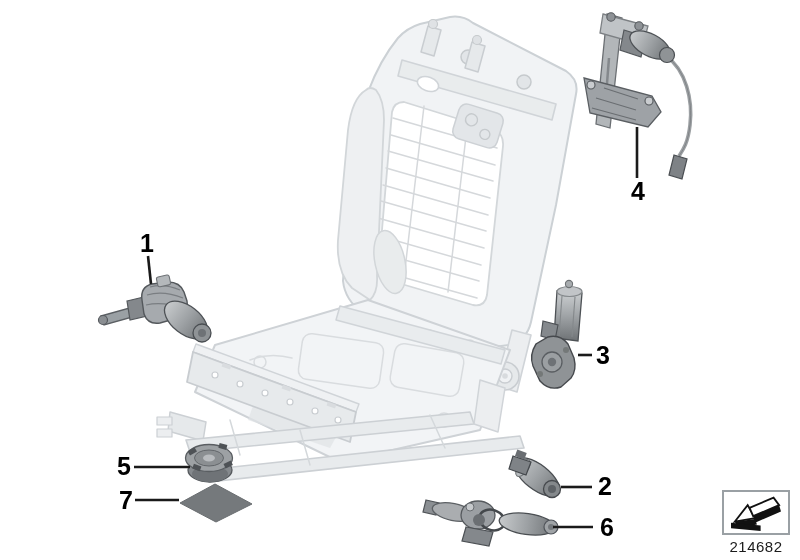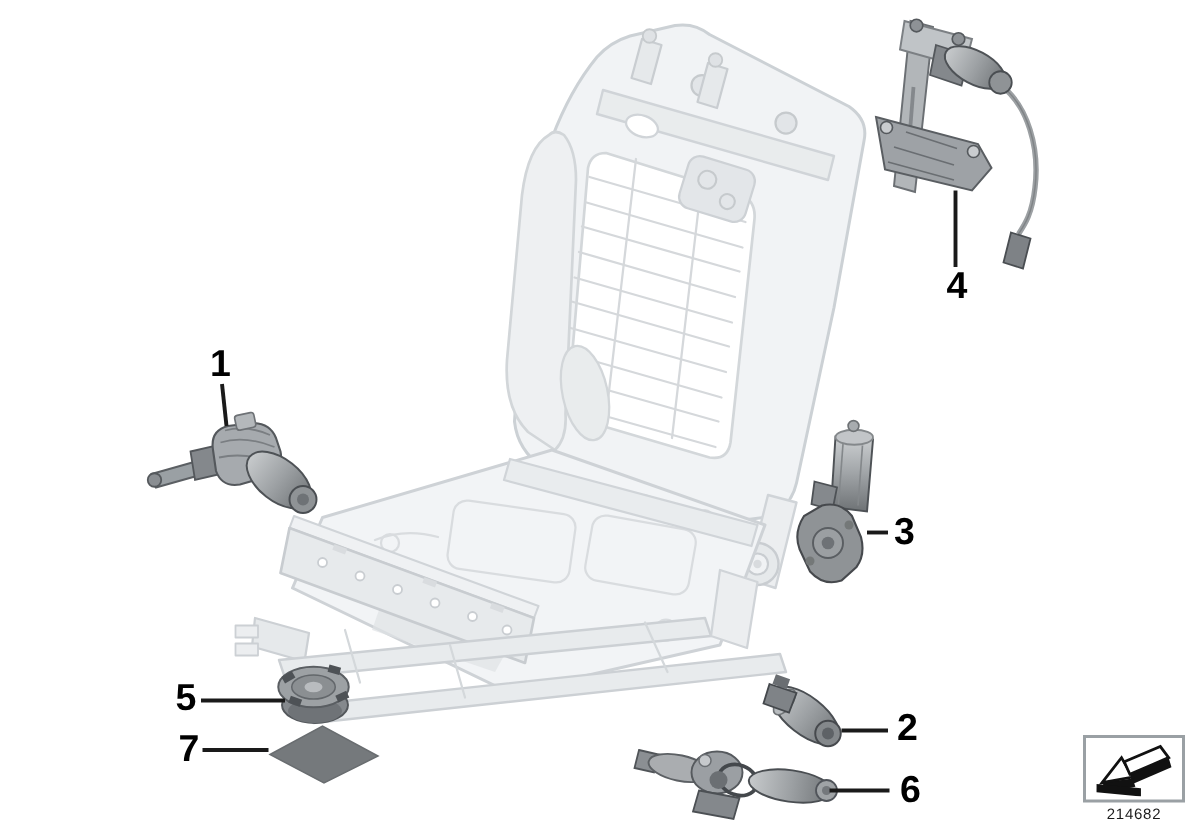--- a/index.html
+++ b/index.html
@@ -21,21 +21,21 @@
   .c6{left:607px;top:527px;}
   .c5{left:124px;top:466px;}
   .c7{left:126px;top:500px;}
   .ref-box{
     position:absolute;left:722px;top:490px;width:64px;height:41px;
     border:2px solid #9aa0a4;background:#fff;
     display:flex;align-items:center;justify-content:center;
   }
   .drawing-number{
     position:absolute;left:714px;top:538px;width:84px;
-    text-align:center;font-size:10px;color:#1b1b1b;letter-spacing:.5px;
+    text-align:center;font-size:15px;color:#1b1b1b;letter-spacing:.5px;
   }
 </style>
 </head>
 <body>
 
 <div class="stage">
 
 <svg class="canvas" width="800" height="560" viewBox="0 0 800 560">
   <defs>
     <linearGradient id="gCyl" x1="0" y1="0" x2="0" y2="1">

